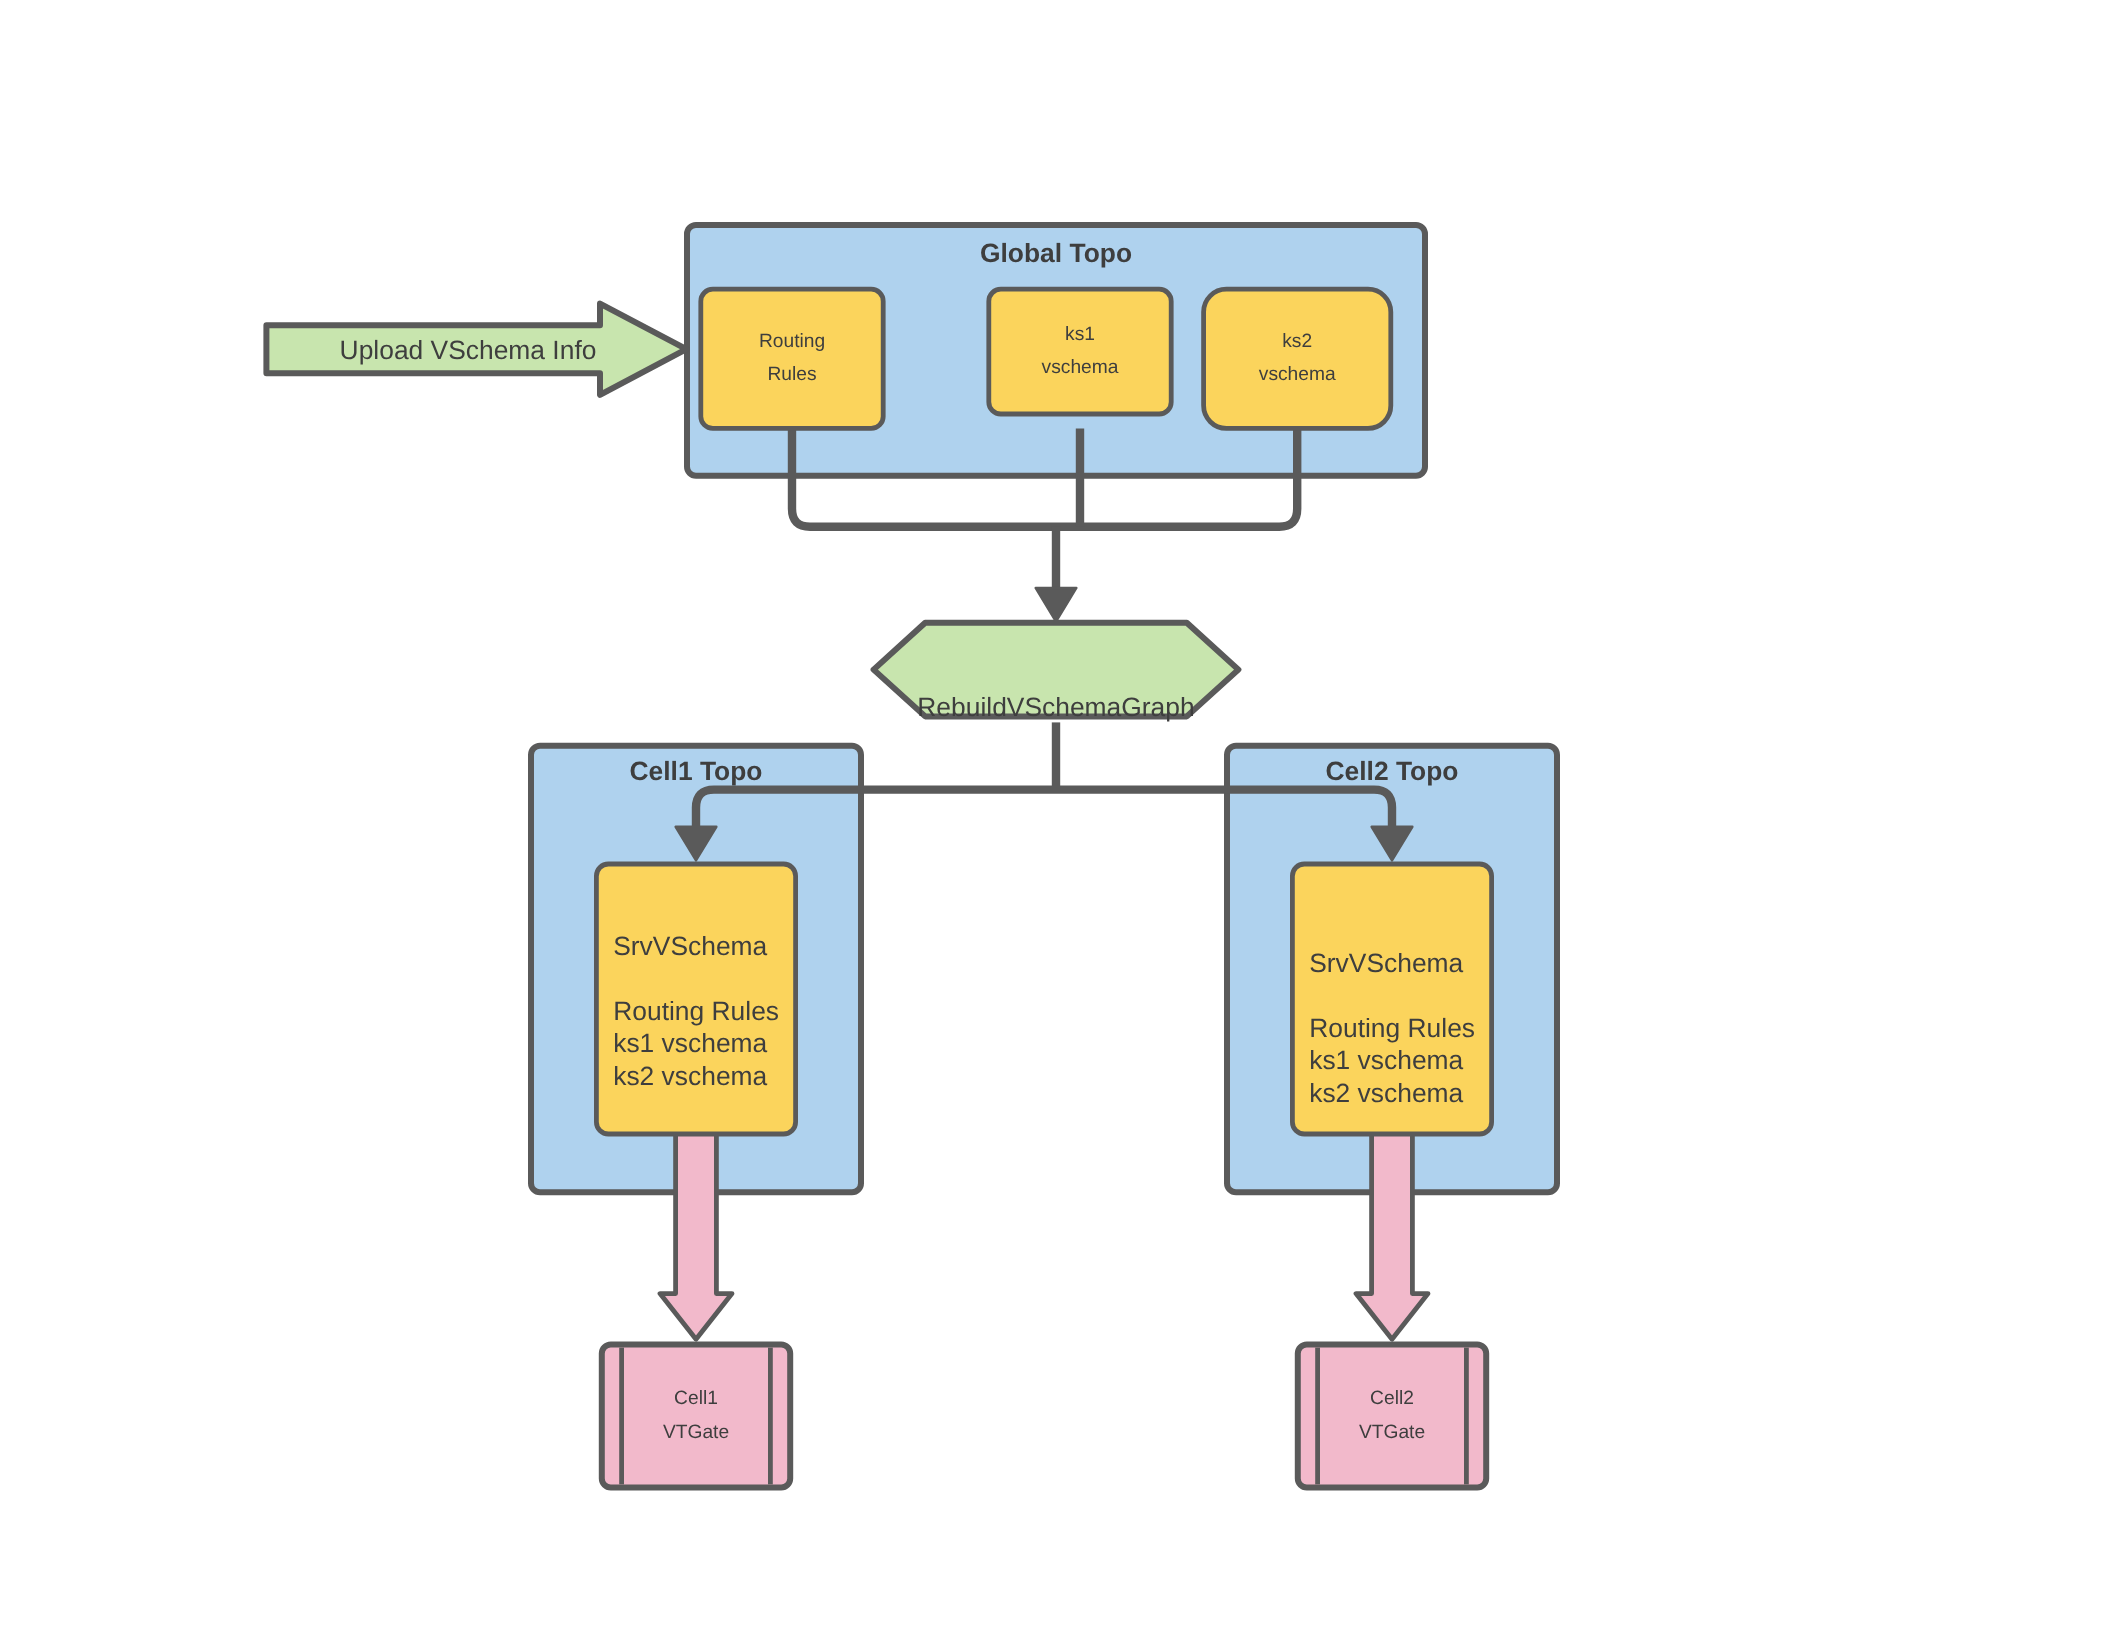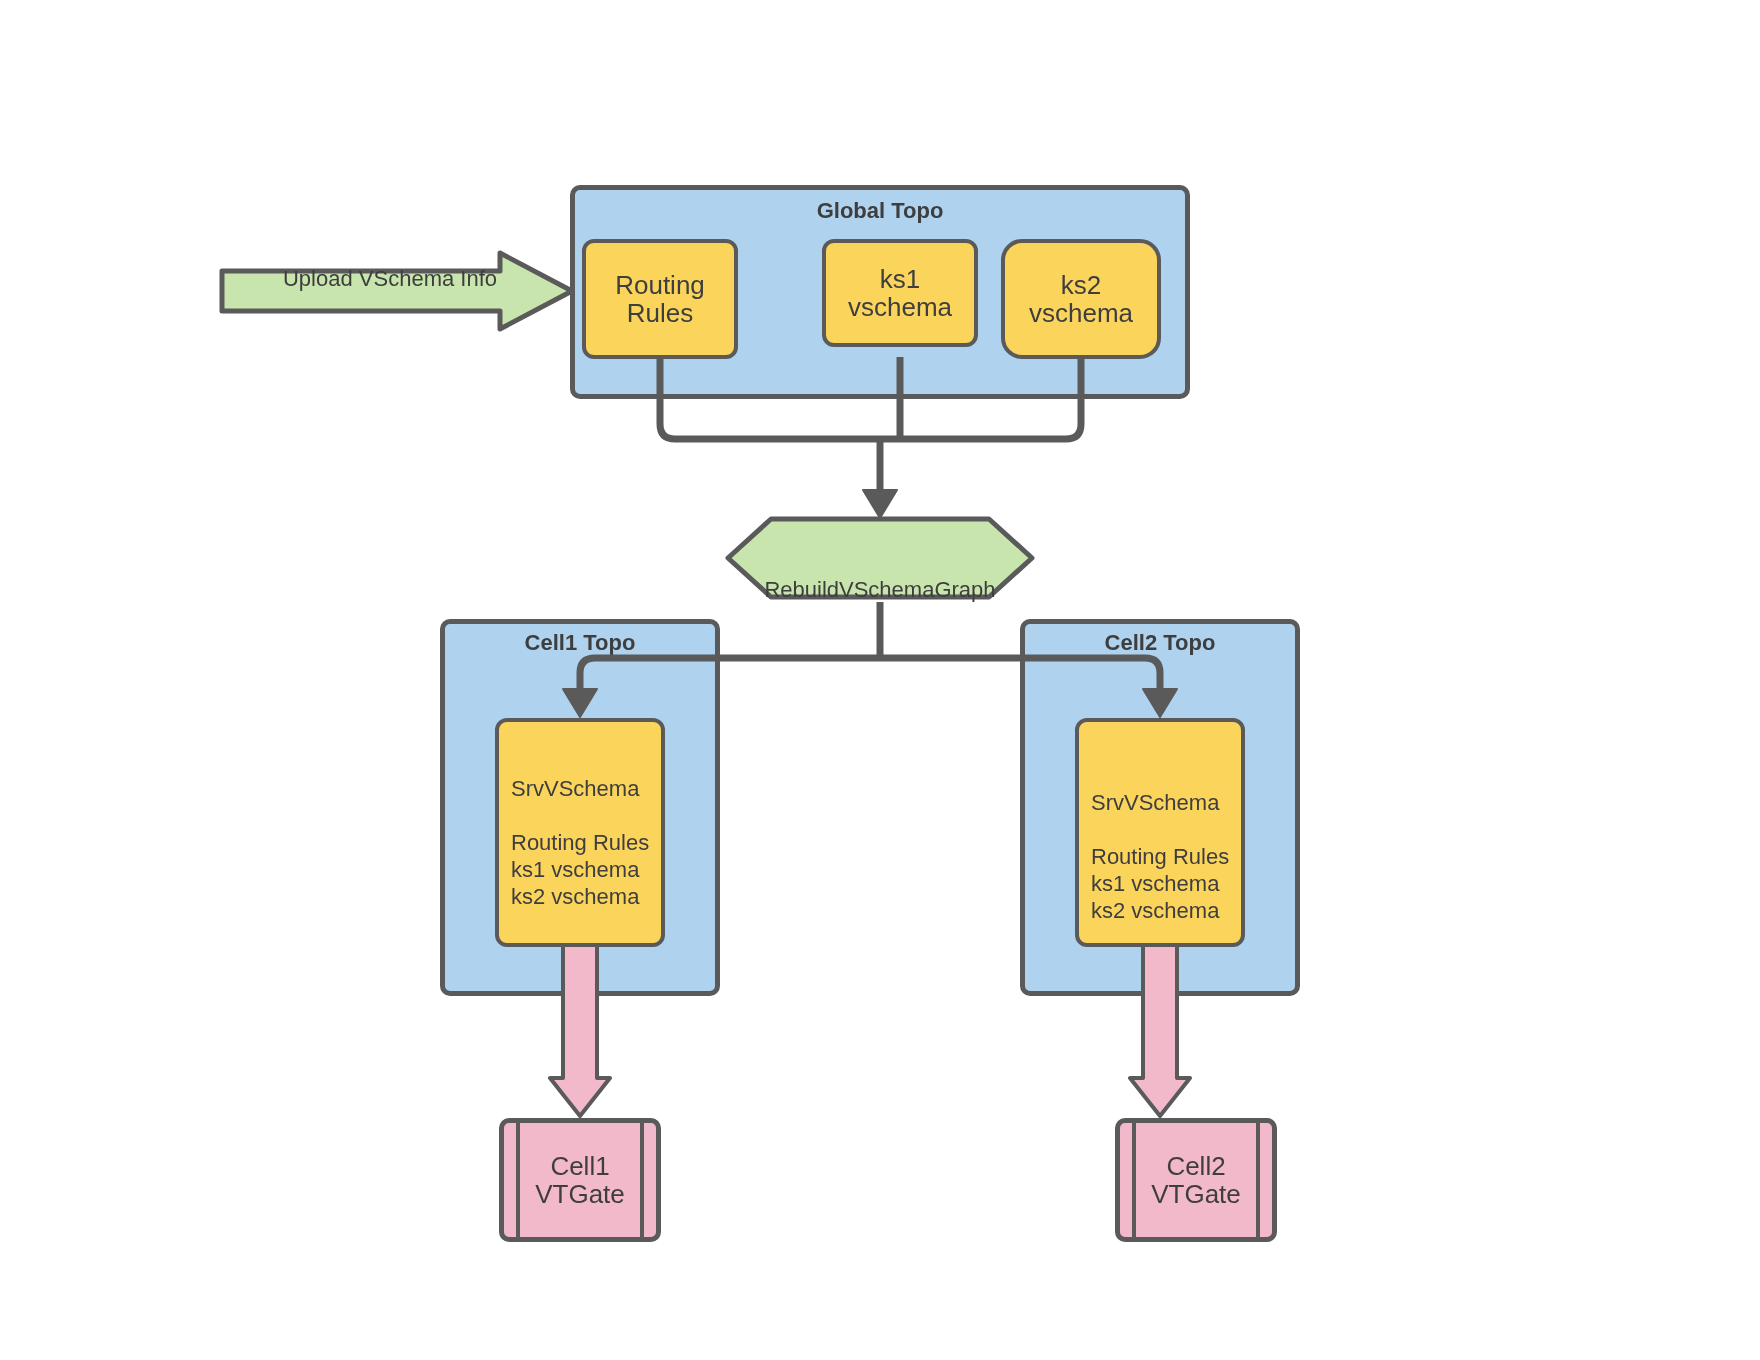--- a/index.html
+++ b/index.html
@@ -8,21 +8,21 @@
     background:var(--page_bg,#fff);overflow:hidden;
     font-family:"Liberation Sans", sans-serif;
     color:var(--text_dark,#3e3e3e);
   }
   
   .container{position:absolute;z-index:1;background:var(--container_blue);
     border:5px solid var(--stroke_gray);border-radius:10px;box-sizing:border-box;}
   .svg-overlay{position:absolute;left:0;top:0;z-index:2;}
   .node{position:absolute;z-index:3;box-sizing:border-box;}
   
-  .label{white-space:pre-line;font-size:26px;line-height:28px;text-align:center;}
+  .label{white-space:pre-line;font-size:16px;line-height:28px;text-align:center;}
   .ctitle{width:100%;text-align:center;font-weight:bold;font-size:22px;margin-top:6px;}
   .global .ctitle{margin-top:8px;}
   
   .ybox{background:var(--box_yellow);border:4px solid var(--stroke_gray);border-radius:12px;
     display:flex;align-items:center;justify-content:center;}
   .srvbox{background:var(--box_yellow);border:4px solid var(--stroke_gray);border-radius:12px;
     padding:26px 8px 0 12px;font-size:22px;line-height:27px;white-space:pre-line;text-align:left;}
   .srvbox.low{padding-top:40px;}
   .vtgate{background:var(--shape_pink);border:5px solid var(--stroke_gray);border-radius:10px;
     display:flex;align-items:center;justify-content:center;}
@@ -65,21 +65,21 @@
 
     <path class="conn" d="M880 602 V658"></path>
     <path class="conn" d="M580 691 V673 Q580 658 595 658 H1145 Q1160 658 1160 673 V691"></path>
     <polygon class="ahead" points="563,689 597,689 580,717"></polygon>
     <polygon class="ahead" points="1143,689 1177,689 1160,717"></polygon>
 
     <path class="parrow" d="M563 944 H597 V1078 H610 L580 1116 L550 1078 H563 Z"></path>
     <path class="parrow" d="M1143 944 H1177 V1078 H1190 L1160 1116 L1130 1078 H1143 Z"></path>
   </svg>
 
-  <div class="floatlabel" style="left:240px;top:265px;width:300px;">Upload VSchema Info</div>
+  <div class="floatlabel" style="left:240px;top:278px;width:300px;">Upload VSchema Info</div>
 
   <div class="node ybox" style="left:582px;top:239px;width:156px;height:120px;">
     <div class="label">Routing
 Rules</div>
   </div>
   <div class="node ybox" style="left:822px;top:239px;width:156px;height:108px;">
     <div class="label">ks1
 vschema</div>
   </div>
   <div class="node ybox" style="left:1001px;top:239px;width:160px;height:120px;border-radius:21px;">
@@ -103,20 +103,20 @@
 ks1 vschema
 ks2 vschema</span>
   </div>
 
   <div class="node vtgate" style="left:499px;top:1118px;width:162px;height:124px;">
     <div class="vbar l"></div>
     <div class="vbar r"></div>
     <div class="label">Cell1
 VTGate</div>
   </div>
-  <div class="node vtgate" style="left:1079px;top:1118px;width:162px;height:124px;margin-left:36px;">
+  <div class="node vtgate" style="left:1079px;top:1118px;width:162px;height:124px;">
     <div class="vbar l"></div>
     <div class="vbar r"></div>
     <div class="label">Cell2
 VTGate</div>
   </div>
 
 </div>
 
 </body></html>

